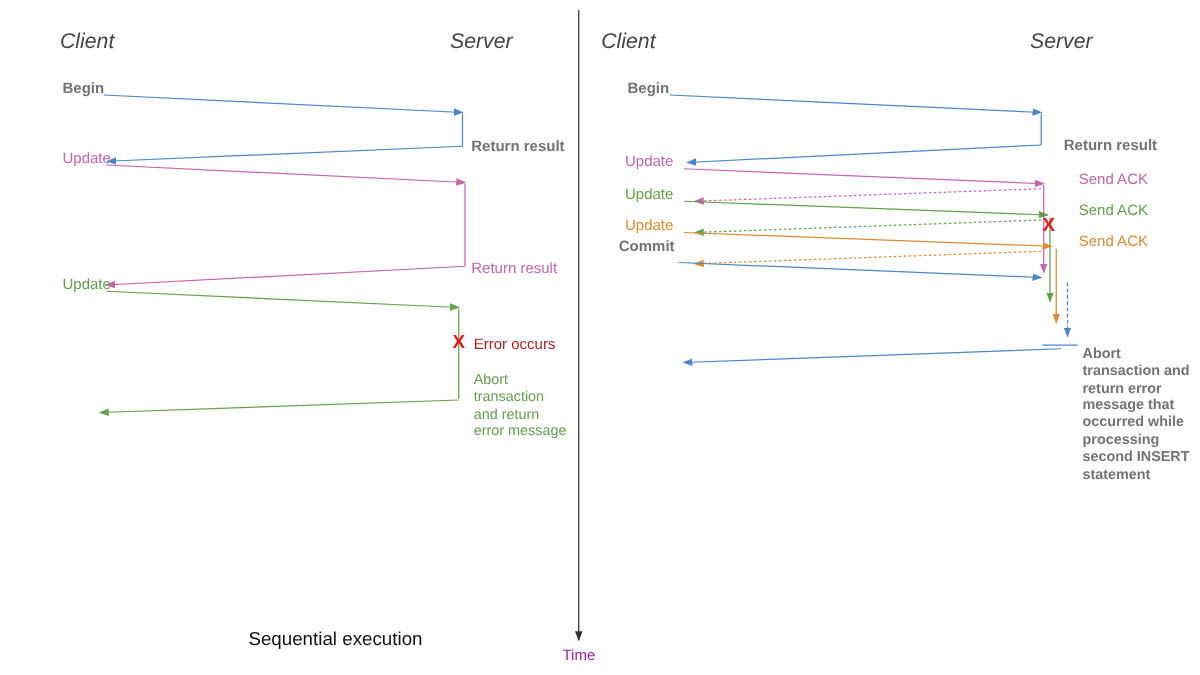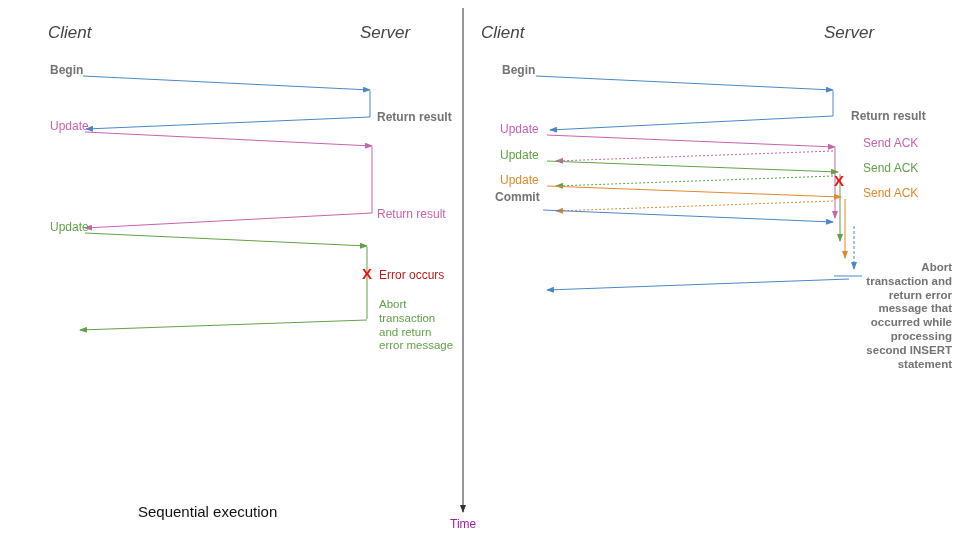--- a/index.html
+++ b/index.html
@@ -4,21 +4,21 @@
 <style>
   html,body{margin:0;padding:0;background:#fff;}
   .stage{
     position:relative;width:960px;height:540px;overflow:hidden;background:#ffffff;
     font-family:"Liberation Sans","DejaVu Sans",sans-serif;
   }
   .stage svg{position:absolute;left:0;top:0;}
   .lbl{position:absolute;font-size:12px;line-height:1.1;white-space:nowrap;}
   .wrap{white-space:normal;line-height:1.2;font-size:11.5px;}
   .hdr{font-style:italic;font-size:17px;color:#444444;}
-  .caption{font-size:15px;color:#111111;width:200px;text-align:left;}
+  .caption{font-size:15px;color:#111111;width:200px;text-align:right;}
   .c-blue{color:#737373;font-weight:bold;}
   .c-pink{color:#c863ae;}
   .c-green{color:#61a148;}
   .c-orange{color:#e08a2d;}
   .c-red{color:#b91c1c;}
   .c-black{color:#a21caf;}
   .xmark{font-weight:bold;font-size:15px;color:#e81313;}
 </style>
 </head>
 <body>
@@ -119,16 +119,16 @@
   <div class="lbl c-green" style="left:500px;top:149px;">Update</div>
   <div class="lbl c-green" style="left:863px;top:162px;">Send ACK</div>
 
   <div class="lbl c-orange" style="left:500px;top:174px;">Update</div>
   <div class="lbl c-orange" style="left:863px;top:187px;">Send ACK</div>
 
   <div class="lbl c-blue" style="left:495px;top:191px;">Commit</div>
 
   <div class="lbl xmark" style="left:834px;top:173px;">X</div>
 
-  <div class="lbl wrap c-blue" style="left:866px;top:261px;width:86px;text-align:right;">Abort transaction and return error message that occurred while processing second INSERT statement</div>
+  <div class="lbl wrap c-blue" style="left:866px;top:277px;width:86px;">Abort transaction and return error message that occurred while processing second INSERT statement</div>
 
 
 </div>
 
 </body></html>

